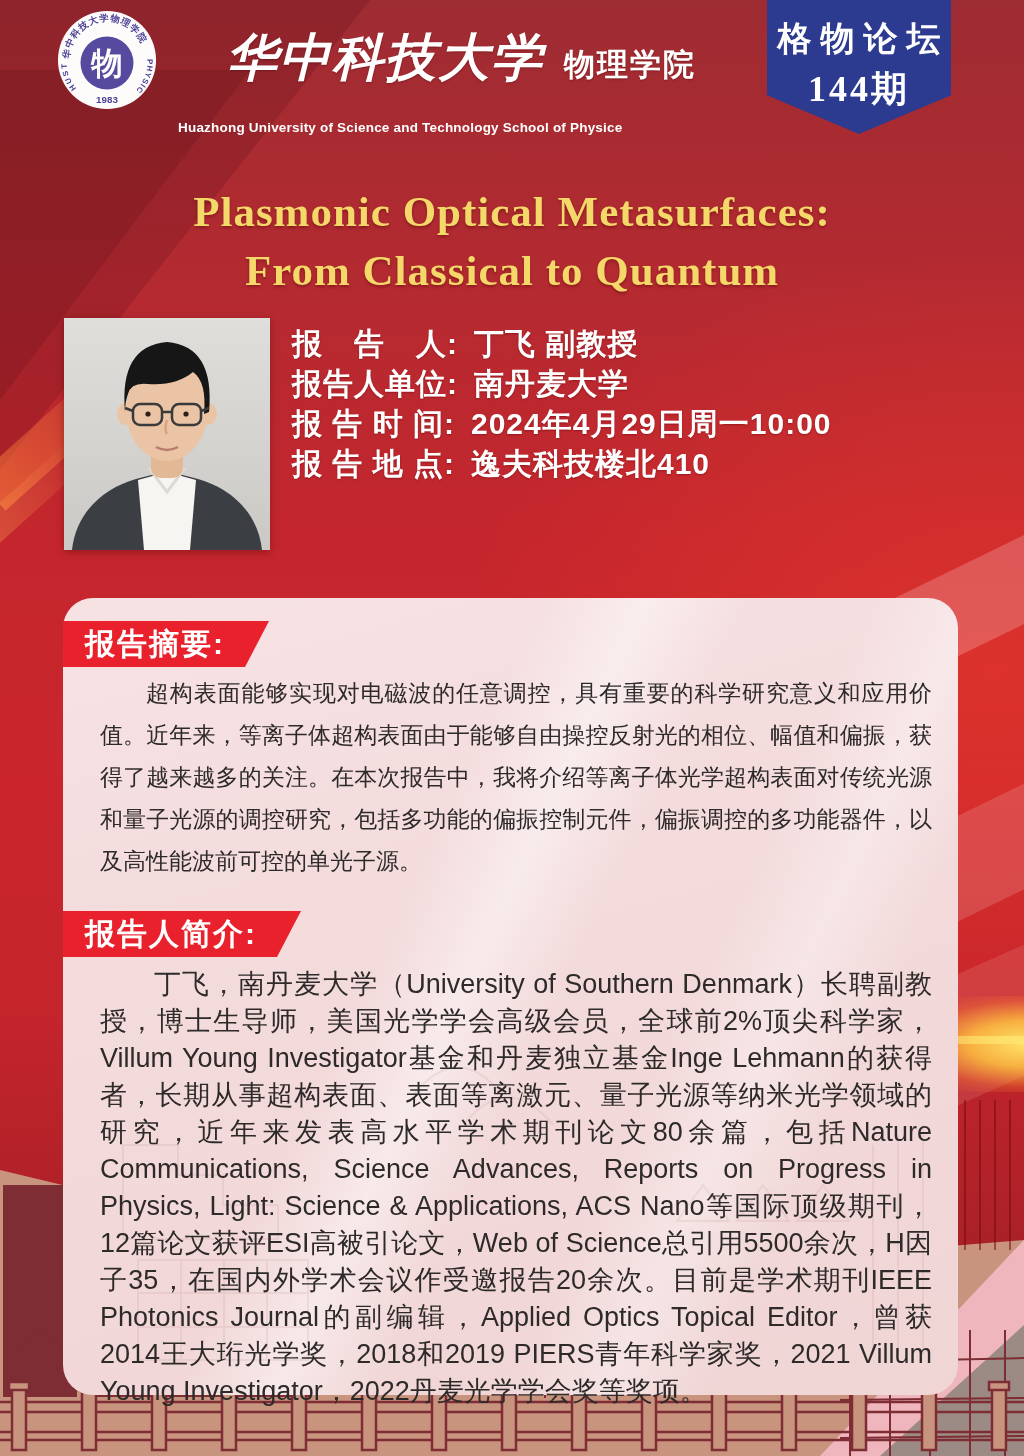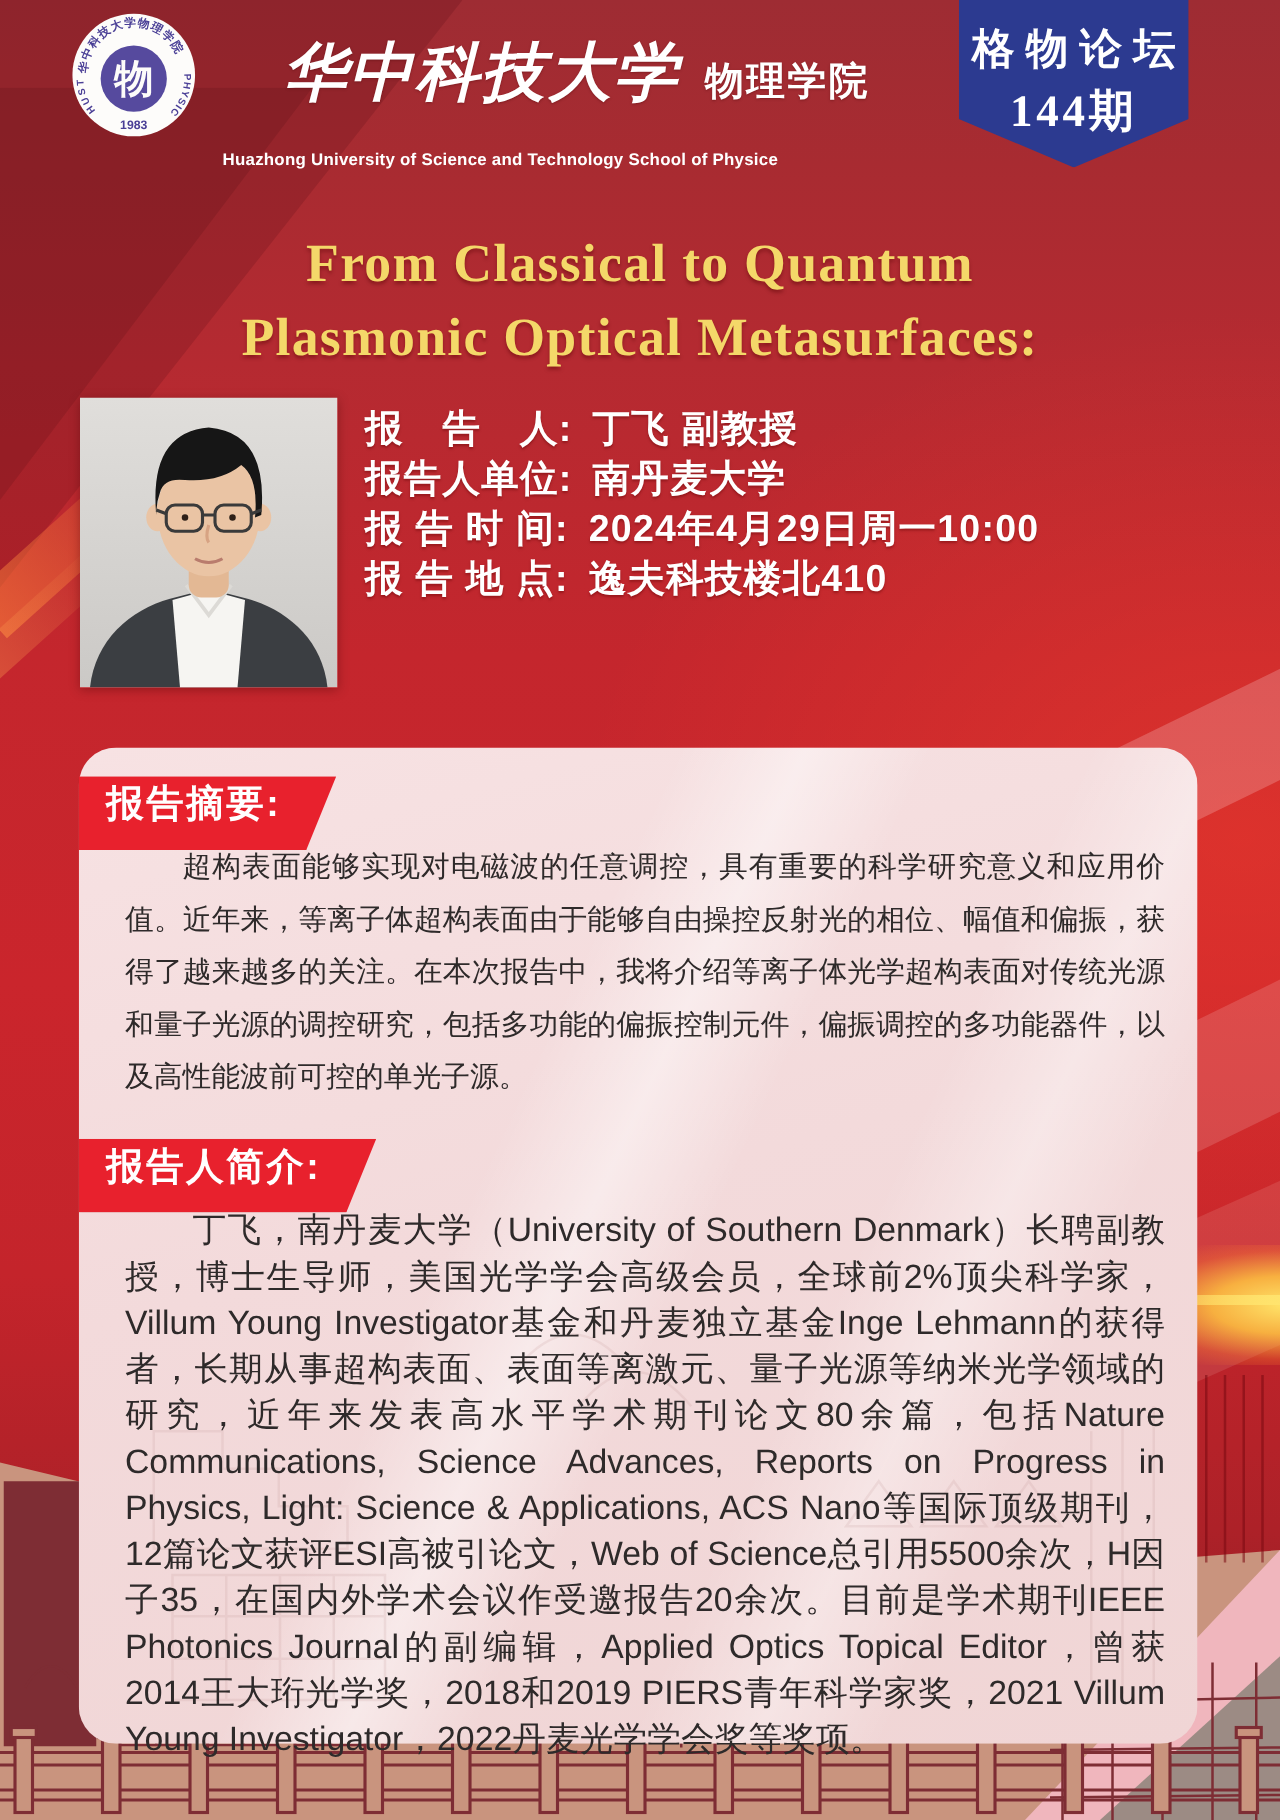--- a/index.html
+++ b/index.html
@@ -42,21 +42,21 @@
   .info-row .val{margin-left:16px;}
 
   
   .content-box{left:63px;top:598px;width:895px;height:797px;border-radius:30px;z-index:2;
     background:
       linear-gradient(115deg,rgba(255,255,255,0) 38%,rgba(255,255,255,.45) 46%,rgba(255,255,255,0) 54%),
       linear-gradient(115deg,rgba(255,255,255,0) 64%,rgba(255,255,255,.35) 72%,rgba(255,255,255,0) 80%),
       linear-gradient(165deg,#f7e2e3 0%,#f3dadb 45%,#f0d5d5 100%);
   }
   .inside-art{position:absolute;left:20px;bottom:10px;width:855px;height:330px;opacity:.35;}
-  .tag{position:absolute;z-index:3;height:46px;line-height:46px;background:#e8212d;color:#fff;font-size:30px;font-weight:bold;letter-spacing:2px;padding:0 44px 13px 22px;clip-path:polygon(0 0,100% 0,calc(100% - 24px) 100%,0 100%);box-shadow:0 2px 4px rgba(100,0,0,.25);}
+  .tag{position:absolute;z-index:3;height:46px;line-height:46px;background:#e8212d;color:#fff;font-size:30px;font-weight:bold;letter-spacing:2px;padding:0 44px 0 22px;clip-path:polygon(0 0,100% 0,calc(100% - 24px) 100%,0 100%);box-shadow:0 2px 4px rgba(100,0,0,.25);}
   .tag-abstract{left:63px;top:621px;}
   .tag-bio{left:63px;top:911px;}
   .para{position:absolute;z-index:3;left:100px;width:832px;color:#2e2a2a;text-align:justify;text-indent:2em;}
   .para-abstract{top:672px;font-size:23px;line-height:42px;}
   .para-bio{top:966px;font-size:27px;line-height:37px;}
 
   
   .bottom-art{left:0;top:1100px;width:1024px;height:356px;z-index:1;}
 </style>
 </head>
@@ -184,22 +184,22 @@
     <span class="dept-cn">物理学院</span>
   </div>
   <div class="layer school-en">Huazhong University of Science and Technology School of Physice</div>
 
   <div class="layer badge">
     <div class="badge-l1">格物论坛</div>
     <div class="badge-l2">144期</div>
   </div>
 
   <div class="layer talk-title">
+    <div>Plasmonic Optical Metasurfaces:</div>
     <div>From Classical to Quantum</div>
-    <div>Plasmonic Optical Metasurfaces:</div>
   </div>
 
   <svg class="layer photo" viewBox="0 0 206 232">
     <defs>
       <linearGradient id="gwall" x1="0" y1="0" x2="0" y2="1">
         <stop offset="0" stop-color="#e0dedb"></stop>
           <stop offset="1" stop-color="#cbc9c6"></stop>
       </linearGradient>
     </defs>
     <rect width="206" height="232" fill="url(#gwall)"></rect>

